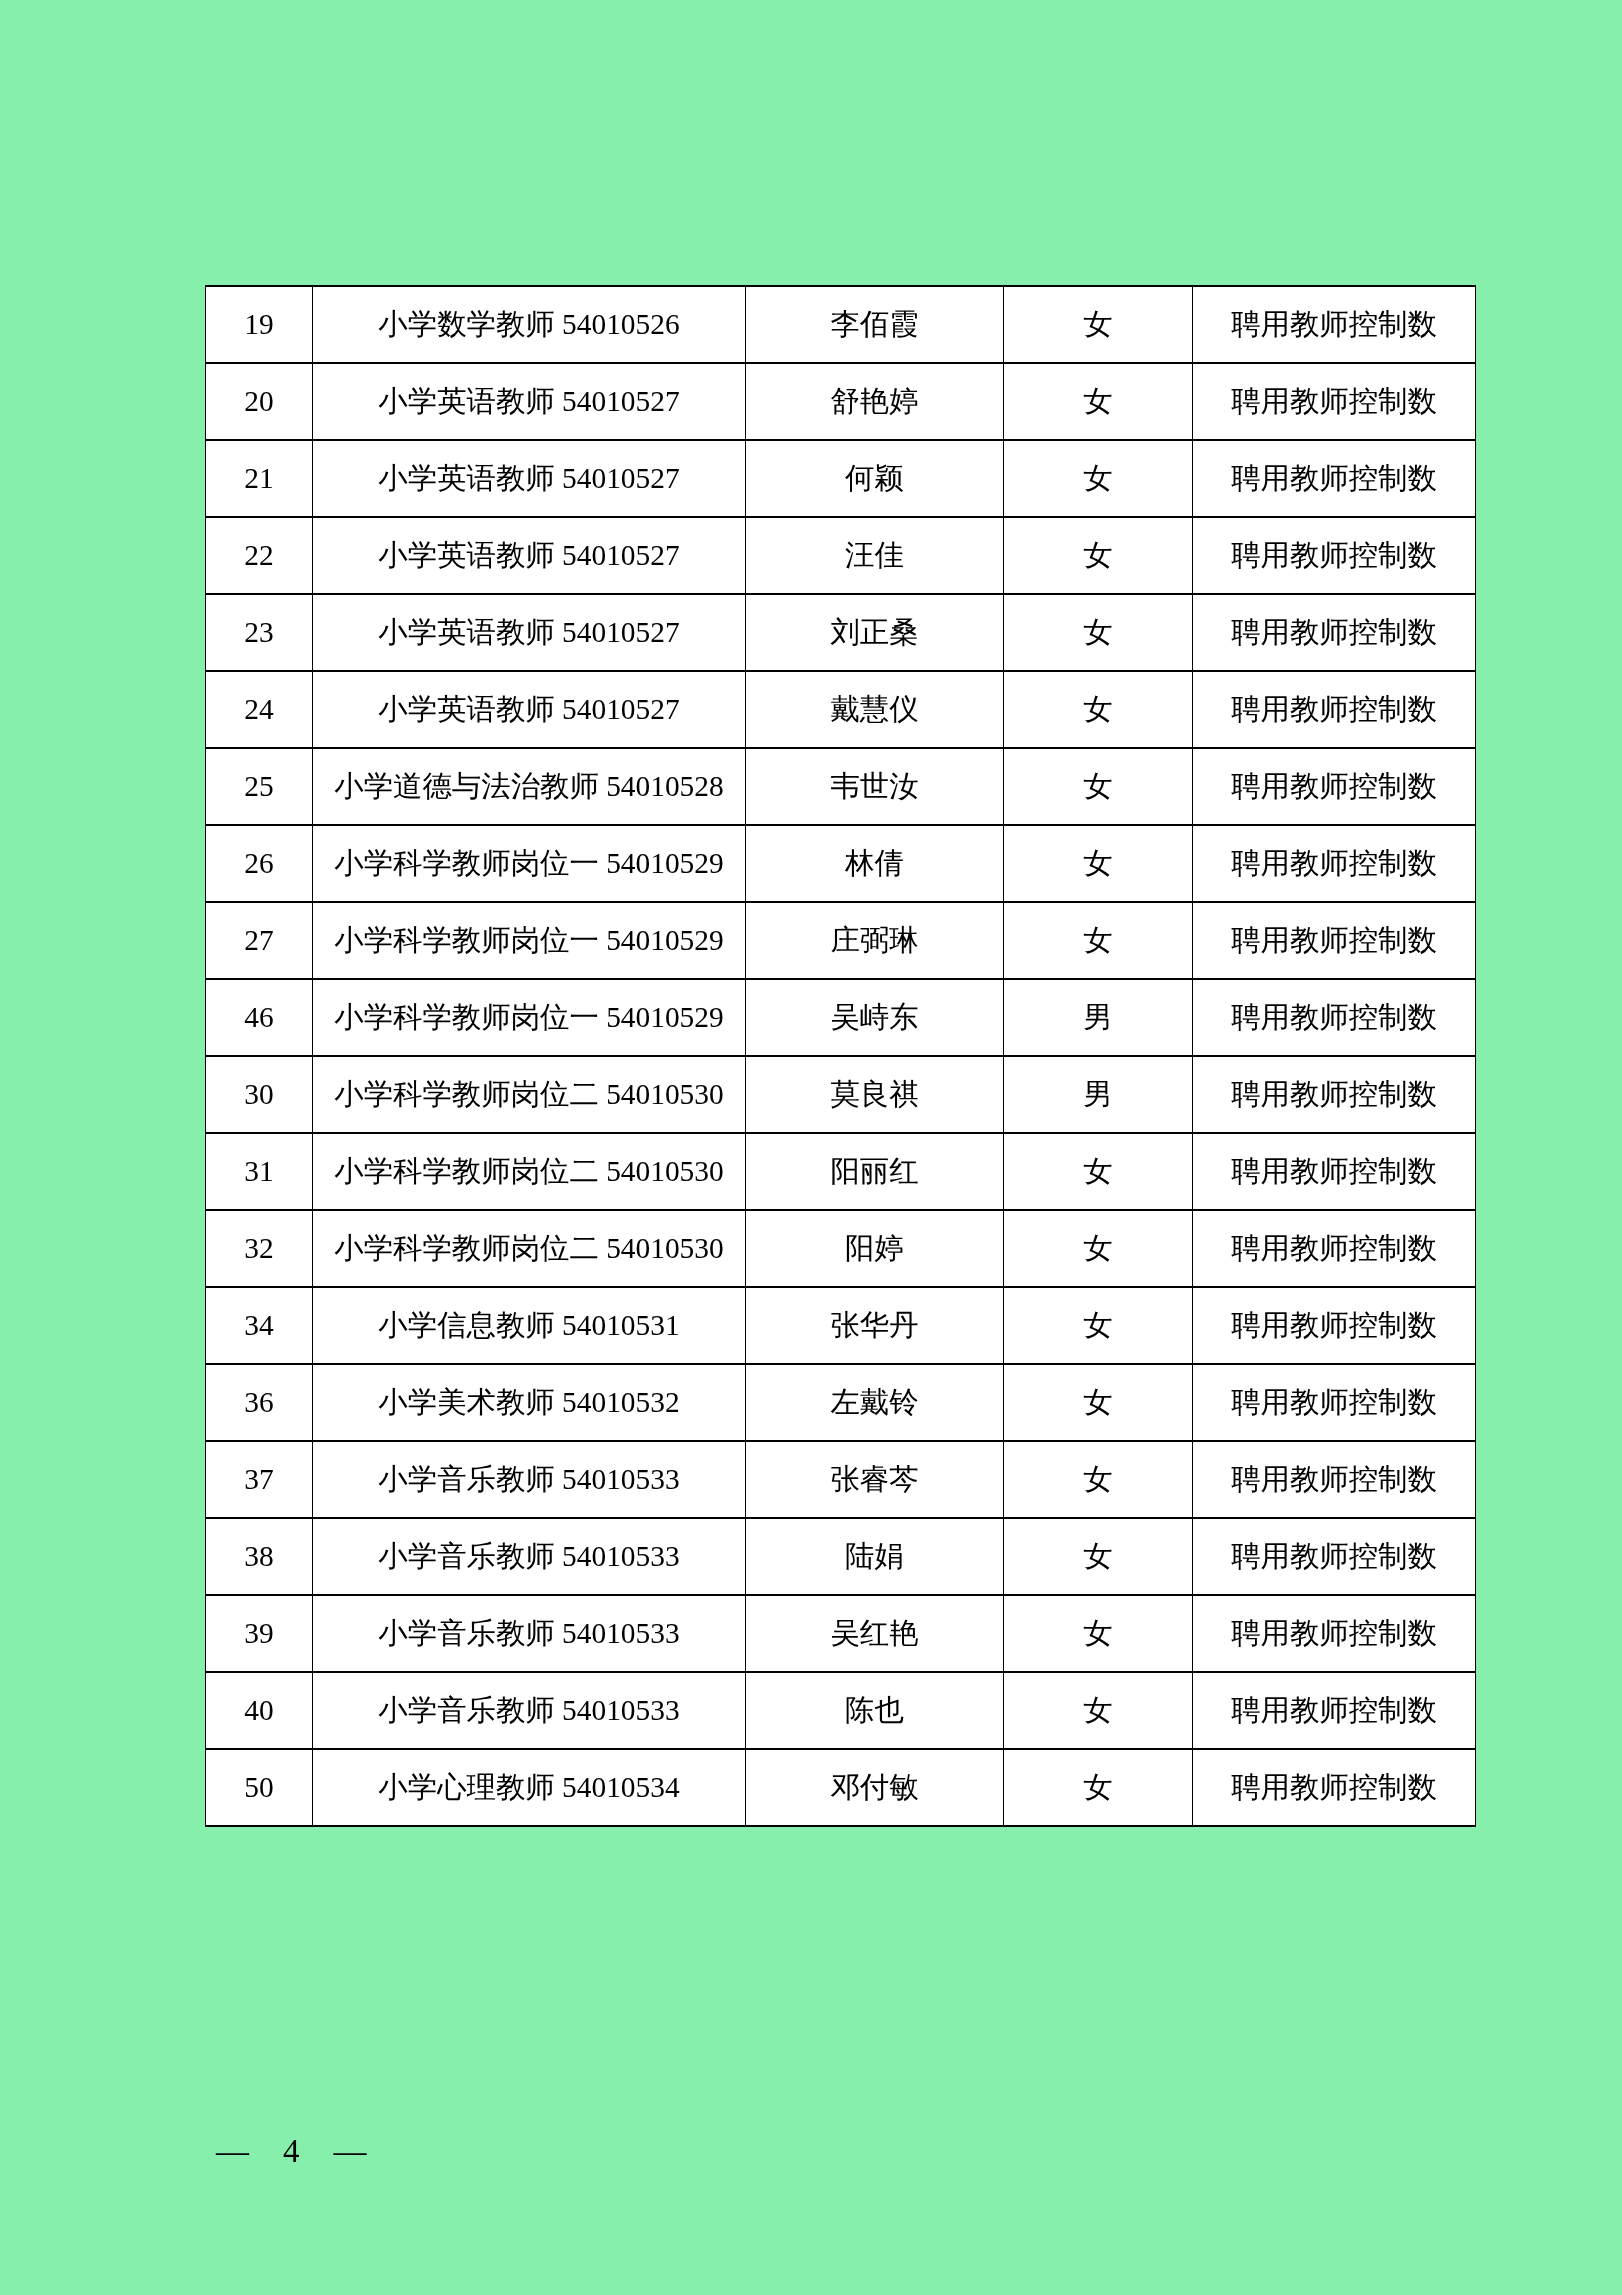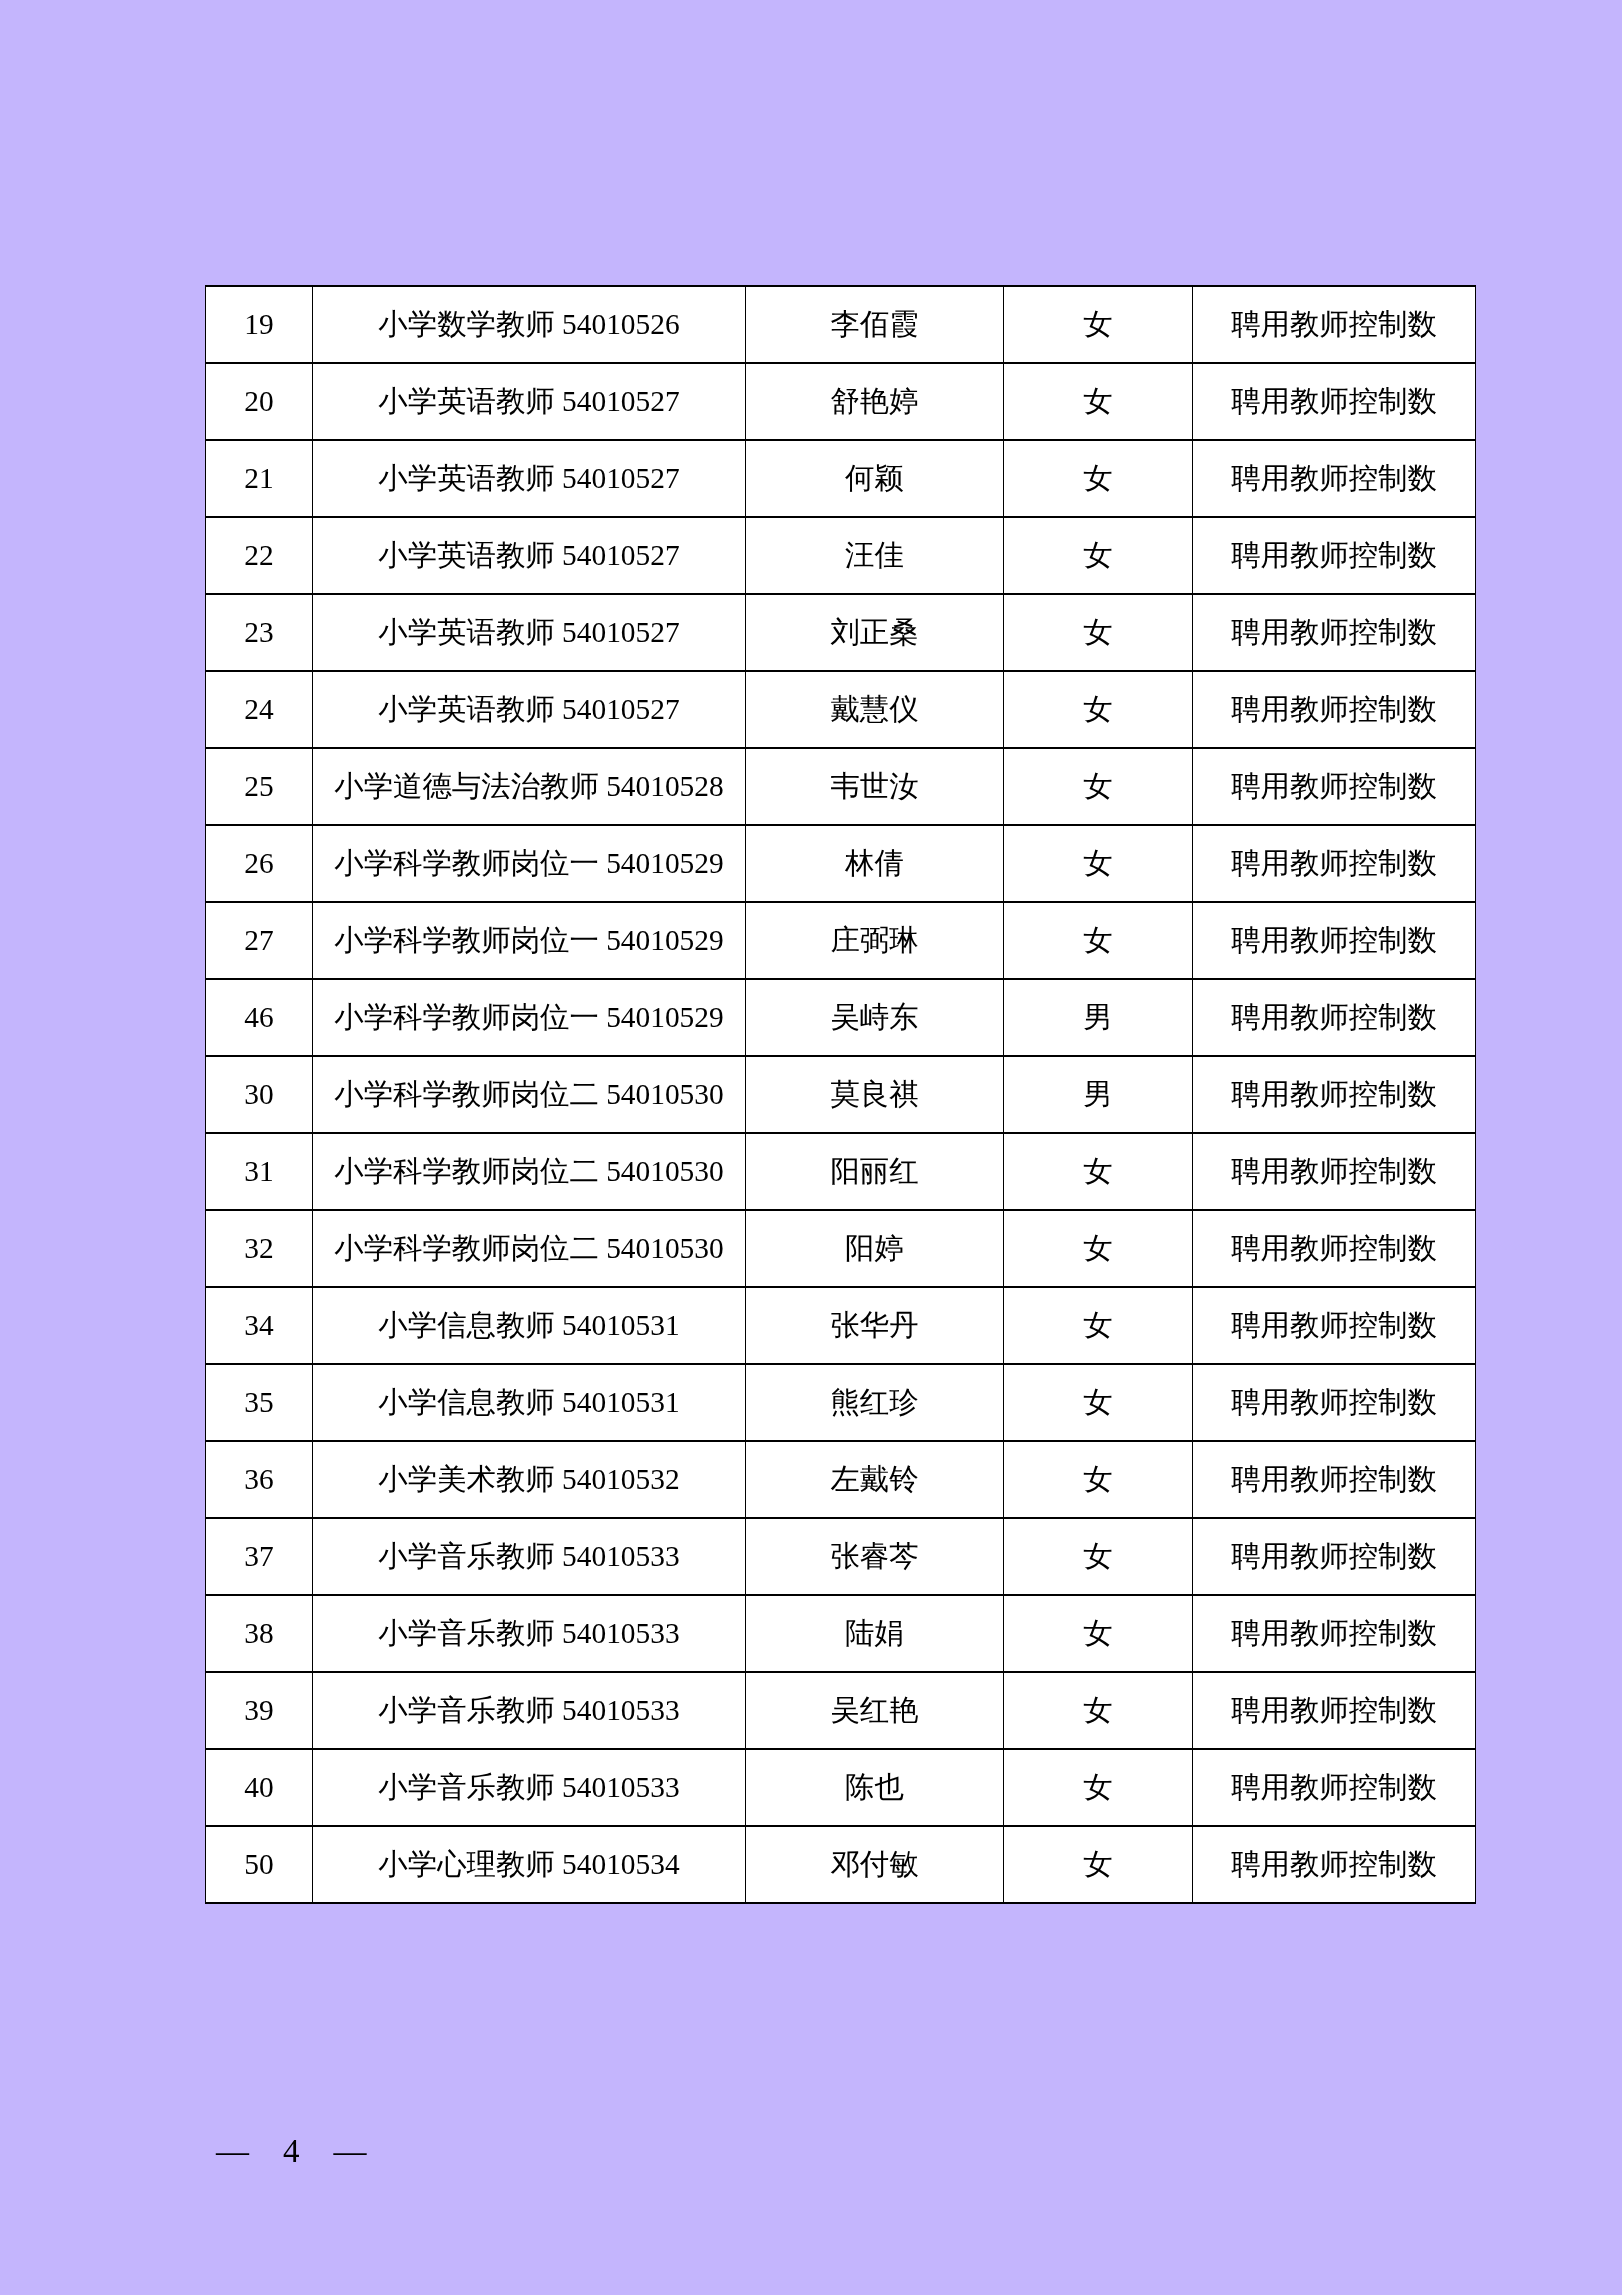--- a/index.html
+++ b/index.html
@@ -4,21 +4,21 @@
 <style>
   html, body {
     margin: 0;
     padding: 0;
     background: #e8e8e8;
   }
   .page {
     position: relative;
     width: 1623px;
     height: 2295px;
-    background: #c4b5fd;
+    background: #86efac;
     font-family: "Liberation Serif", serif;
     color: #000000;
     overflow: hidden;
   }
   table.roster {
     position: absolute;
     left: 205px;
     top: 285px;
     width: 1269px;
     border-collapse: collapse;
@@ -163,27 +163,20 @@
           <td>聘用教师控制数</td>
         </tr>
         <tr>
           <td>34</td>
           <td>小学信息教师 54010531</td>
           <td>张华丹</td>
           <td>女</td>
           <td>聘用教师控制数</td>
         </tr>
         <tr>
-          <td>35</td>
-          <td>小学信息教师 54010531</td>
-          <td>熊红珍</td>
-          <td>女</td>
-          <td>聘用教师控制数</td>
-        </tr>
-        <tr>
           <td>36</td>
           <td>小学美术教师 54010532</td>
           <td>左戴铃</td>
           <td>女</td>
           <td>聘用教师控制数</td>
         </tr>
         <tr>
           <td>37</td>
           <td>小学音乐教师 54010533</td>
           <td>张睿芩</td>

